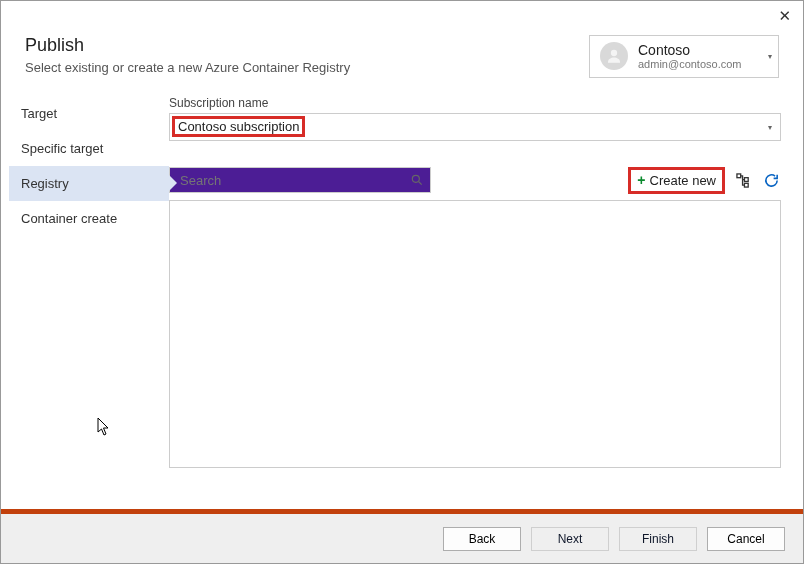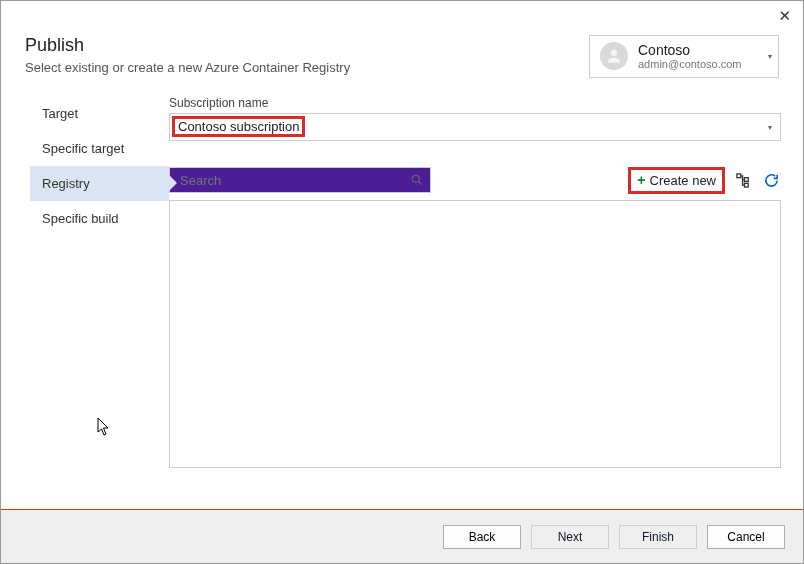--- a/index.html
+++ b/index.html
@@ -67,21 +67,21 @@
   .account-text { line-height: 1.15; }
   .account-name { font-size: 14px; color: #222; }
   .account-email { font-size: 11px; color: #777; }
 
   .content {
     display: flex;
     padding: 18px 0 0 0;
   }
   .sidebar {
     width: 168px;
-    padding-left: 29px;
+    padding-left: 8px;
   }
   .sidebar-item {
     padding: 10px 12px;
     font-size: 13px;
     color: #333;
     cursor: pointer;
     position: relative;
   }
   .sidebar-item.active {
     background: #dbe4f3;
@@ -177,21 +177,21 @@
     border: 1px solid #ccc;
     height: 268px;
     background: #fff;
   }
 
   .footer {
     position: absolute;
     bottom: 0; left: 0; right: 0;
     height: 54px;
     background: #efefef;
-    border-top: 1px solid #c2410c;
+    border-top: 5px solid #c2410c;
     display: flex;
     align-items: center;
     justify-content: flex-end;
     padding-right: 18px;
     gap: 10px;
   }
   .footer button {
     width: 78px; height: 24px;
     border: 1px solid #adadad;
     background: #fdfdfd;
@@ -242,21 +242,21 @@
     <div class="sidebar-item">
       <span>Target</span>
     </div>
     <div class="sidebar-item">
       <span>Specific target</span>
     </div>
     <div class="sidebar-item active">
       <span>Registry</span>
     </div>
     <div class="sidebar-item">
-      <span>Specific build</span>
+      <span>Container create</span>
     </div>
   </div>
 
   <div class="main">
     <div class="field-label">Subscription name</div>
     <div class="sub-select">
       <span class="sub-value-wrap highlight-red">Contoso subscription</span>
       <span class="caret">▾</span>
     </div>
 

